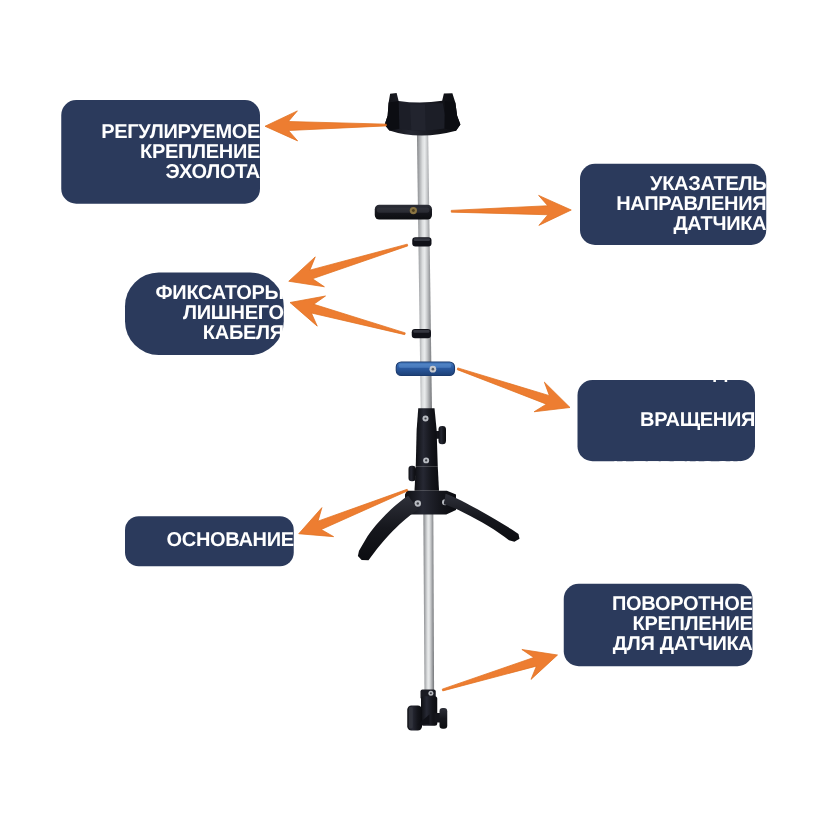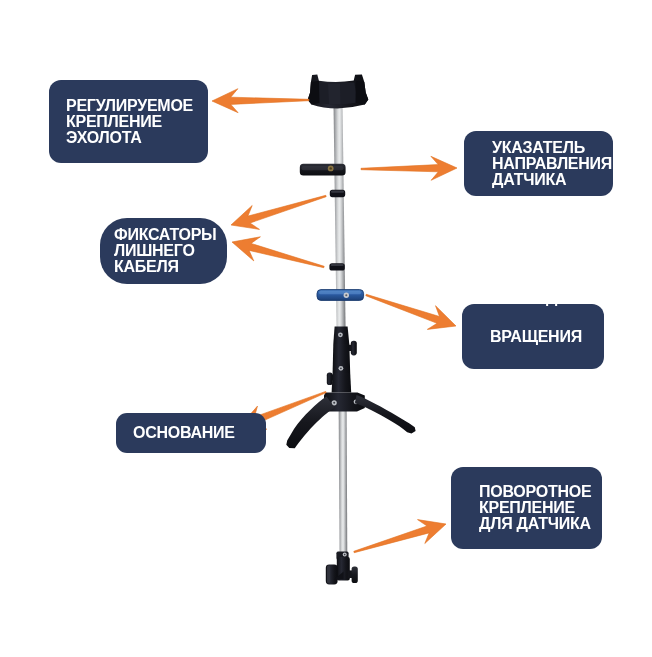--- a/index.html
+++ b/index.html
@@ -19,27 +19,27 @@
     flex-direction:column;
     justify-content:center;
     box-sizing:border-box;
     padding-left:28px;
     font-weight:bold;
     font-size:16px;
     line-height:16px;
     letter-spacing:-0.25px;
     text-transform:uppercase;
   }
-  .label-box .ln{display:block;white-space:nowrap;}
+  .label-box .ln{display:block;white-space:nowrap;text-align:right;}
   #box-adjustable-mount{left:49px;top:80px;width:159px;height:83px;padding-left:17px;}
   #box-cable-clips{left:100px;top:218px;width:127px;height:66px;padding-left:14px;border-radius:27px;}
-  #box-base{left:116px;top:413px;width:150px;height:40px;padding-left:17px;border-radius:11px;}
+  #box-base{left:100px;top:413px;width:135px;height:40px;padding-left:17px;border-radius:11px;}
   #box-direction-pointer{left:464px;top:131px;width:149px;height:65px;}
   #box-rotation-handle{left:462px;top:304px;width:142px;height:65px;gap:23px;}
-  #box-swivel-mount{left:451px;top:467px;width:151px;height:82px;}
+  #box-swivel-mount{left:451px;top:467px;width:151px;height:66px;}
 </style>
 </head>
 <body>
 
 <div id="stage">
 
   <svg id="art" width="652" height="657" viewBox="0 0 652 657">
     <defs>
       <linearGradient id="poleGrad" x1="0" y1="0" x2="1" y2="0">
         <stop offset="0" stop-color="#828487"></stop>

